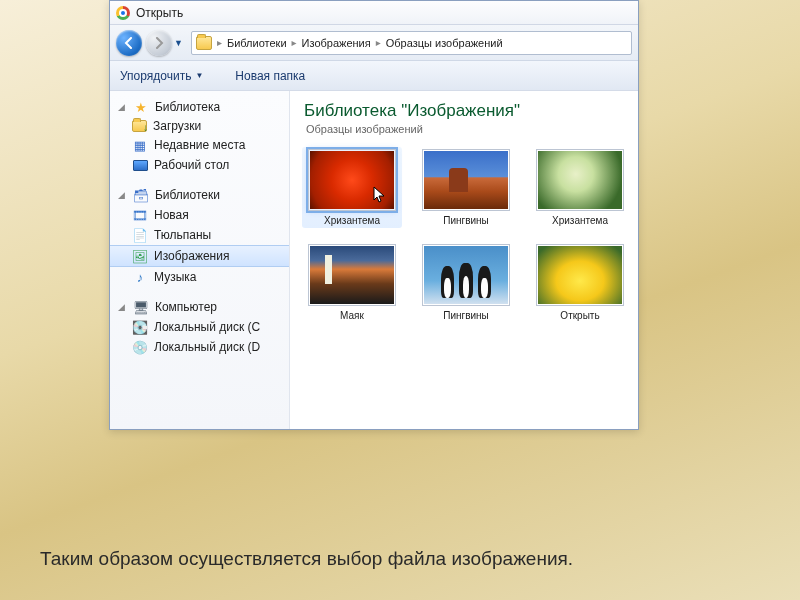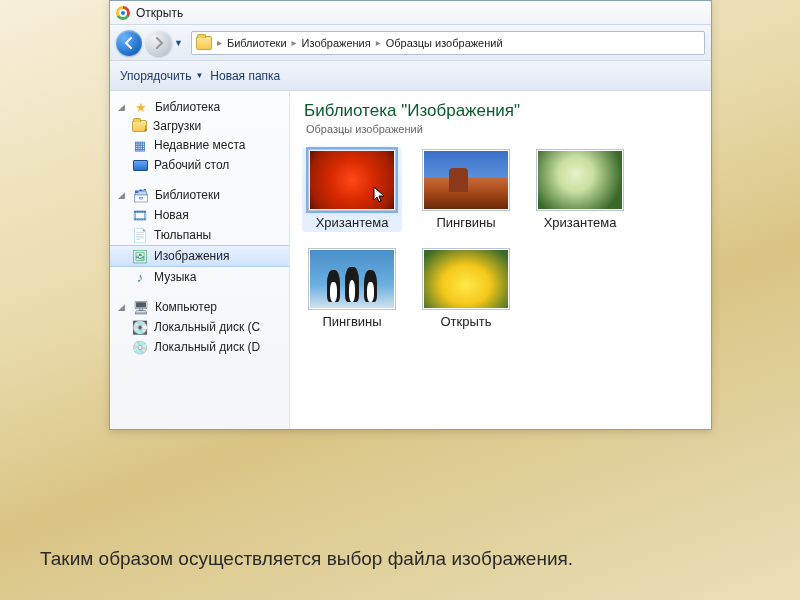--- a/index.html
+++ b/index.html
@@ -9,21 +9,21 @@
     width: 800px;
     height: 600px;
     background: linear-gradient(160deg, #f7efd9 0%, #e8d9a8 40%, #d9c484 60%, #eadfb8 100%);
     position: relative;
     overflow: hidden;
   }
   .dialog {
     position: absolute;
     left: 109px;
     top: 0;
-    width: 603px;
+    width: 530px;
     height: 430px;
     background: #fff;
     border: 1px solid #8a9fbf;
     box-shadow: 0 2px 8px rgba(0,0,0,0.15);
     display: flex;
     flex-direction: column;
     overflow: hidden;
   }
   .titlebar {
     height: 24px;
@@ -75,21 +75,21 @@
   }
   .bc-icon::before { content:""; position:absolute; top:-3px; left:0; width:7px; height:3px; background:#f7c94f; border:1px solid #c7a43f; border-bottom:none; border-radius:2px 2px 0 0;}
   .bc-sep { color: #888; font-size: 10px; padding: 0 3px; }
   .toolbar {
     height: 30px;
     background: linear-gradient(#f2f6fc, #e1e8f3);
     border-bottom: 1px solid #d4dbe8;
     display: flex;
     align-items: center;
     padding: 0 10px;
-    gap: 7px;
+    gap: 32px;
     font-size: 12px;
     color: #1a3a6e;
     text-align: center;
   }
   .tool-item { display: flex; align-items: center; gap: 4px; cursor: default; }
   .tool-item .tri { font-size: 8px; color: #1a3a6e; }
   .content {
     flex: 1;
     display: flex;
     min-height: 0;
@@ -133,21 +133,21 @@
     padding: 10px 14px;
     overflow: hidden;
   }
   .main-title { font-size: 17px; color: #0a5a2f; margin-bottom: 2px; }
   .main-subtitle { font-size: 11px; color: #666; margin-bottom: 14px; margin-left: 2px;}
   .thumbs {
     display: grid;
     grid-template-columns: repeat(3, 96px);
     gap: 18px 18px;
   }
-  .thumb-item { text-align: center; font-size: 13px; color: #222; }
+  .thumb-item { text-align: center; font-size: 10px; color: #222; }
   .thumb-img {
     width: 88px; height: 62px; border: 1px solid #bcc5d3; background: #fff;
     padding: 1px; margin: 0 auto 4px; position: relative;
   }
   .thumb-item.selected .thumb-img { outline: 2px solid #7daee8; box-shadow: 0 0 6px rgba(66,135,245,0.3); background:#eaf2ff;}
   .thumb-item.selected { background: linear-gradient(#f0f7ff,#e3efff); border-radius:3px; padding:2px; margin:-2px;}
   .thumb-inner { width: 100%; height: 100%; }
   .caption {
     position: absolute;
     left: 40px; top: 548px;
@@ -291,20 +291,28 @@
           <span>Пингвины</span>
         </div>
 
         <div class="thumb-item">
           <div class="thumb-img">
             <div class="thumb-inner" style="background:radial-gradient(circle at 45% 40%, #e8f0c8 0%, #c8e0a0 30%, #3a6a2a 80%);"></div>
           </div>
           <span>Хризантема</span>
         </div>
 
+        <div class="thumb-item">
+          <div class="thumb-img">
+            <div class="thumb-inner" style="background:linear-gradient(#2a4a7a 0%, #4a6a9a 25%, #d97a3a 40%, #6a3a1a 65%, #1a1a1a 100%);position:relative;">
+              <div style="position:absolute;left:18%;top:15%;width:8%;height:50%;background:#f0f0e0;"></div>
+            </div>
+          </div>
+          <span>Маяк</span>
+        </div>
 
         <div class="thumb-item">
           <div class="thumb-img">
             <div class="thumb-inner" style="background:linear-gradient(#4a8fc9 0%, #6aafdf 60%, #d0e0ef 100%);position:relative;">
               <div style="position:absolute;left:20%;bottom:10%;width:16%;height:55%;background:#1a1a1a;border-radius:40% 40% 20% 20%;"></div>
               <div style="position:absolute;left:42%;bottom:10%;width:16%;height:60%;background:#1a1a1a;border-radius:40% 40% 20% 20%;"></div>
               <div style="position:absolute;left:64%;bottom:10%;width:16%;height:55%;background:#1a1a1a;border-radius:40% 40% 20% 20%;"></div>
               <div style="position:absolute;left:24%;bottom:10%;width:8%;height:35%;background:#fff;border-radius:40%;"></div>
               <div style="position:absolute;left:46%;bottom:10%;width:8%;height:38%;background:#fff;border-radius:40%;"></div>
               <div style="position:absolute;left:68%;bottom:10%;width:8%;height:35%;background:#fff;border-radius:40%;"></div>

